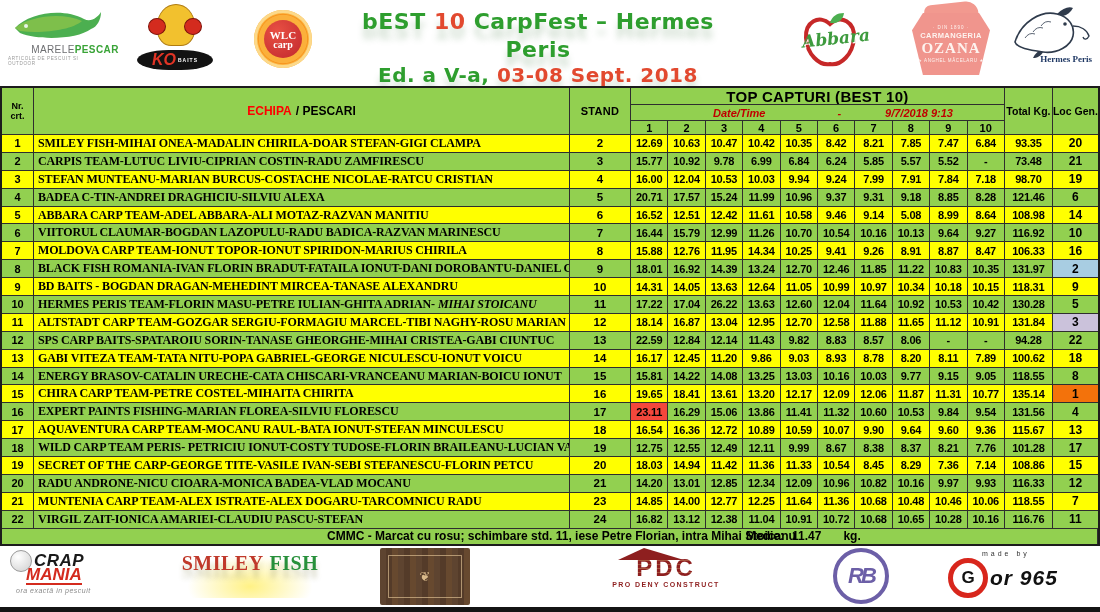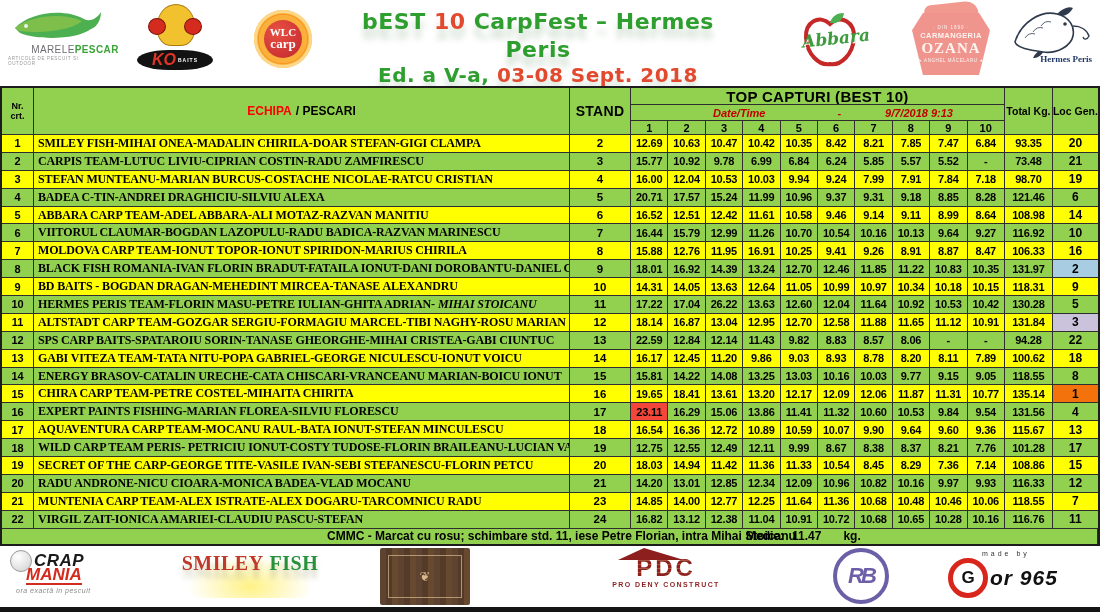--- a/index.html
+++ b/index.html
@@ -23,21 +23,21 @@
   .ko .band .k{color:#e03425;font-weight:900;font-size:16px;font-style:italic;}
   .ko .band .b{color:#fff;font-weight:bold;font-size:5px;letter-spacing:1px;}
   
   .wlc{left:253px;top:10px;width:60px;height:66px;}
   .wlc .sun{position:relative;width:58px;height:58px;border-radius:50%;
      background:radial-gradient(circle,#fbb03b 58%,#f7941e 60%,#fbb03b 62%);
      box-shadow:0 0 0 3px #fcd98a inset;display:flex;align-items:center;justify-content:center;}
   .wlc .core{width:38px;height:38px;border-radius:50%;background:radial-gradient(circle at 35% 30%,#e85043,#c1272d);
      display:flex;flex-direction:column;align-items:center;justify-content:center;color:#fff;}
   .wlc .l1{font-weight:900;font-size:11px;font-family:"Liberation Serif",serif;}
-  .wlc .l2{font-weight:bold;font-size:13px;margin-top:-2px;font-family:"Liberation Serif",serif;}
+  .wlc .l2{font-weight:bold;font-size:10px;margin-top:-2px;font-family:"Liberation Serif",serif;}
   
   .title{position:absolute;left:328px;top:8px;width:420px;text-align:center;font-family:"DejaVu Sans",sans-serif;font-weight:bold;line-height:1.25;}
   .title .l1{font-size:22px;letter-spacing:.5px;text-shadow:0 10px 6px rgba(80,130,80,.25);}
   .title .l2{font-size:20px;letter-spacing:.5px;text-shadow:0 9px 6px rgba(80,130,80,.25);}
   .tg{color:#2e9e2e;} .to{color:#e2492f;}
   
   .abb{left:793px;top:10px;width:86px;height:66px;}
   .abb svg{position:absolute;left:6px;top:0;}
   .abb .nm{position:relative;z-index:2;margin-top:18px;transform:rotate(-6deg);
      font-family:"DejaVu Serif",serif;font-style:italic;font-weight:bold;font-size:17px;color:#3e9b3e;text-shadow:1px 1px 0 #fff;}
@@ -57,21 +57,21 @@
   .tbl{position:absolute;left:0;top:86px;width:1100px;height:460px;box-sizing:border-box;
        display:grid;grid-template-columns:32px 536px 61px repeat(10,37.4px) 48px 45px;
        grid-template-rows:17px 16px 14px repeat(22,17.9px) 1fr;
        border:2px solid #1c1c1c;background:#92d050;}
   .c{box-sizing:border-box;border-right:1px solid #2e2e2e;border-bottom:1px solid #2e2e2e;
      display:flex;align-items:center;justify-content:center;font-weight:bold;color:#000;overflow:hidden;} 
   .hd{background:#92d050;}
   .hd-nr{grid-column:1;grid-row:1/4;font-size:9px;text-align:center;line-height:1.15;}
   .hd-team{grid-column:2;grid-row:1/4;font-size:12px;}
   .hd-team .red{color:#ff0000;margin-right:4px;}
-  .hd-stand{grid-column:3;grid-row:1/4;font-size:14px;letter-spacing:.3px;}
+  .hd-stand{grid-column:3;grid-row:1/4;font-size:11px;letter-spacing:.3px;}
   .hd-top{grid-column:4/14;grid-row:1;font-size:15px;letter-spacing:.3px;}
   .hd-date{grid-column:4/14;grid-row:2;font-size:11px;font-style:italic;color:#c00000;justify-content:flex-start;}
   .hd-date .dl{margin-left:82px;} .hd-date .ds{margin-left:72px;} .hd-date .dv{margin-left:44px;}
   .hd-total{grid-column:14;grid-row:1/4;font-size:10.5px;}
   .hd-loc{grid-column:15;grid-row:1/4;font-size:10.5px;border-right:none;}
   .colhead{font-size:11px;}
   .yellow{background:#ffff00;} .green{background:#92d050;}
   .nr{font-size:11px;} .stand{font-size:11.5px;} .num{font-size:11px;letter-spacing:-0.2px;}
   .team{justify-content:flex-start;padding-left:4px;font-family:"Liberation Serif",serif;
         font-size:12px;white-space:nowrap;letter-spacing:-0.15px;}
@@ -304,21 +304,21 @@
         <span>ABBARA  CARP TEAM-ADEL ABBARA-ALI MOTAZ-RAZVAN MANITIU</span>
       </div>
       <div class="c stand yellow" style="grid-area: 8 / 3;">6</div>
       <div class="c num yellow" style="grid-area: 8 / 4;">16.52</div>
       <div class="c num yellow" style="grid-area: 8 / 5; text-align: center;">12.51</div>
       <div class="c num yellow" style="grid-area: 8 / 6;">12.42</div>
       <div class="c num yellow" style="grid-area: 8 / 7;">11.61</div>
       <div class="c num yellow" style="grid-area: 8 / 8;">10.58</div>
       <div class="c num yellow" style="grid-area: 8 / 9;">9.46</div>
       <div class="c num yellow" style="grid-area: 8 / 10;">9.14</div>
-      <div class="c num yellow" style="grid-area: 8 / 11;">9.11</div>
+      <div class="c num yellow" style="grid-area: 8 / 11;">5.08</div>
       <div class="c num yellow" style="grid-area: 8 / 12;">8.99</div>
       <div class="c num yellow" style="grid-area: 8 / 13;">8.64</div>
       <div class="c num yellow" style="grid-area: 8 / 14;">108.98</div>
       <div class="c loc yellow" style="grid-area: 8 / 15;">14</div>
       <div class="c nr green" style="grid-area: 9 / 1;">6</div>
       <div class="c team green" style="grid-area: 9 / 2;">
         <span>VIITORUL CLAUMAR-BOGDAN LAZOPULU-RADU BADICA-RAZVAN MARINESCU</span>
       </div>
       <div class="c stand green" style="grid-area: 9 / 3;">7</div>
       <div class="c num green" style="grid-area: 9 / 4;">16.44</div>
@@ -334,21 +334,21 @@
       <div class="c num green" style="grid-area: 9 / 14;">116.92</div>
       <div class="c loc green" style="grid-area: 9 / 15;">10</div>
       <div class="c nr yellow" style="grid-area: 10 / 1;">7</div>
       <div class="c team yellow" style="grid-area: 10 / 2;">
         <span>MOLDOVA CARP TEAM-IONUT TOPOR-IONUT SPIRIDON-MARIUS CHIRILA</span>
       </div>
       <div class="c stand yellow" style="grid-area: 10 / 3;">8</div>
       <div class="c num yellow" style="grid-area: 10 / 4;">15.88</div>
       <div class="c num yellow" style="grid-area: 10 / 5;">12.76</div>
       <div class="c num yellow" style="grid-area: 10 / 6;">11.95</div>
-      <div class="c num yellow" style="grid-area: 10 / 7;">16.91</div>
+      <div class="c num yellow" style="grid-area: 10 / 7;">14.34</div>
       <div class="c num yellow" style="grid-area: 10 / 8;">10.25</div>
       <div class="c num yellow" style="grid-area: 10 / 9;">9.41</div>
       <div class="c num yellow" style="grid-area: 10 / 10;">9.26</div>
       <div class="c num yellow" style="grid-area: 10 / 11;">8.91</div>
       <div class="c num yellow" style="grid-area: 10 / 12;">8.87</div>
       <div class="c num yellow" style="grid-area: 10 / 13;">8.47</div>
       <div class="c num yellow" style="grid-area: 10 / 14;">106.33</div>
       <div class="c loc yellow" style="grid-area: 10 / 15;">16</div>
       <div class="c nr green" style="grid-area: 11 / 1;">8</div>
       <div class="c team green" style="grid-area: 11 / 2;">

